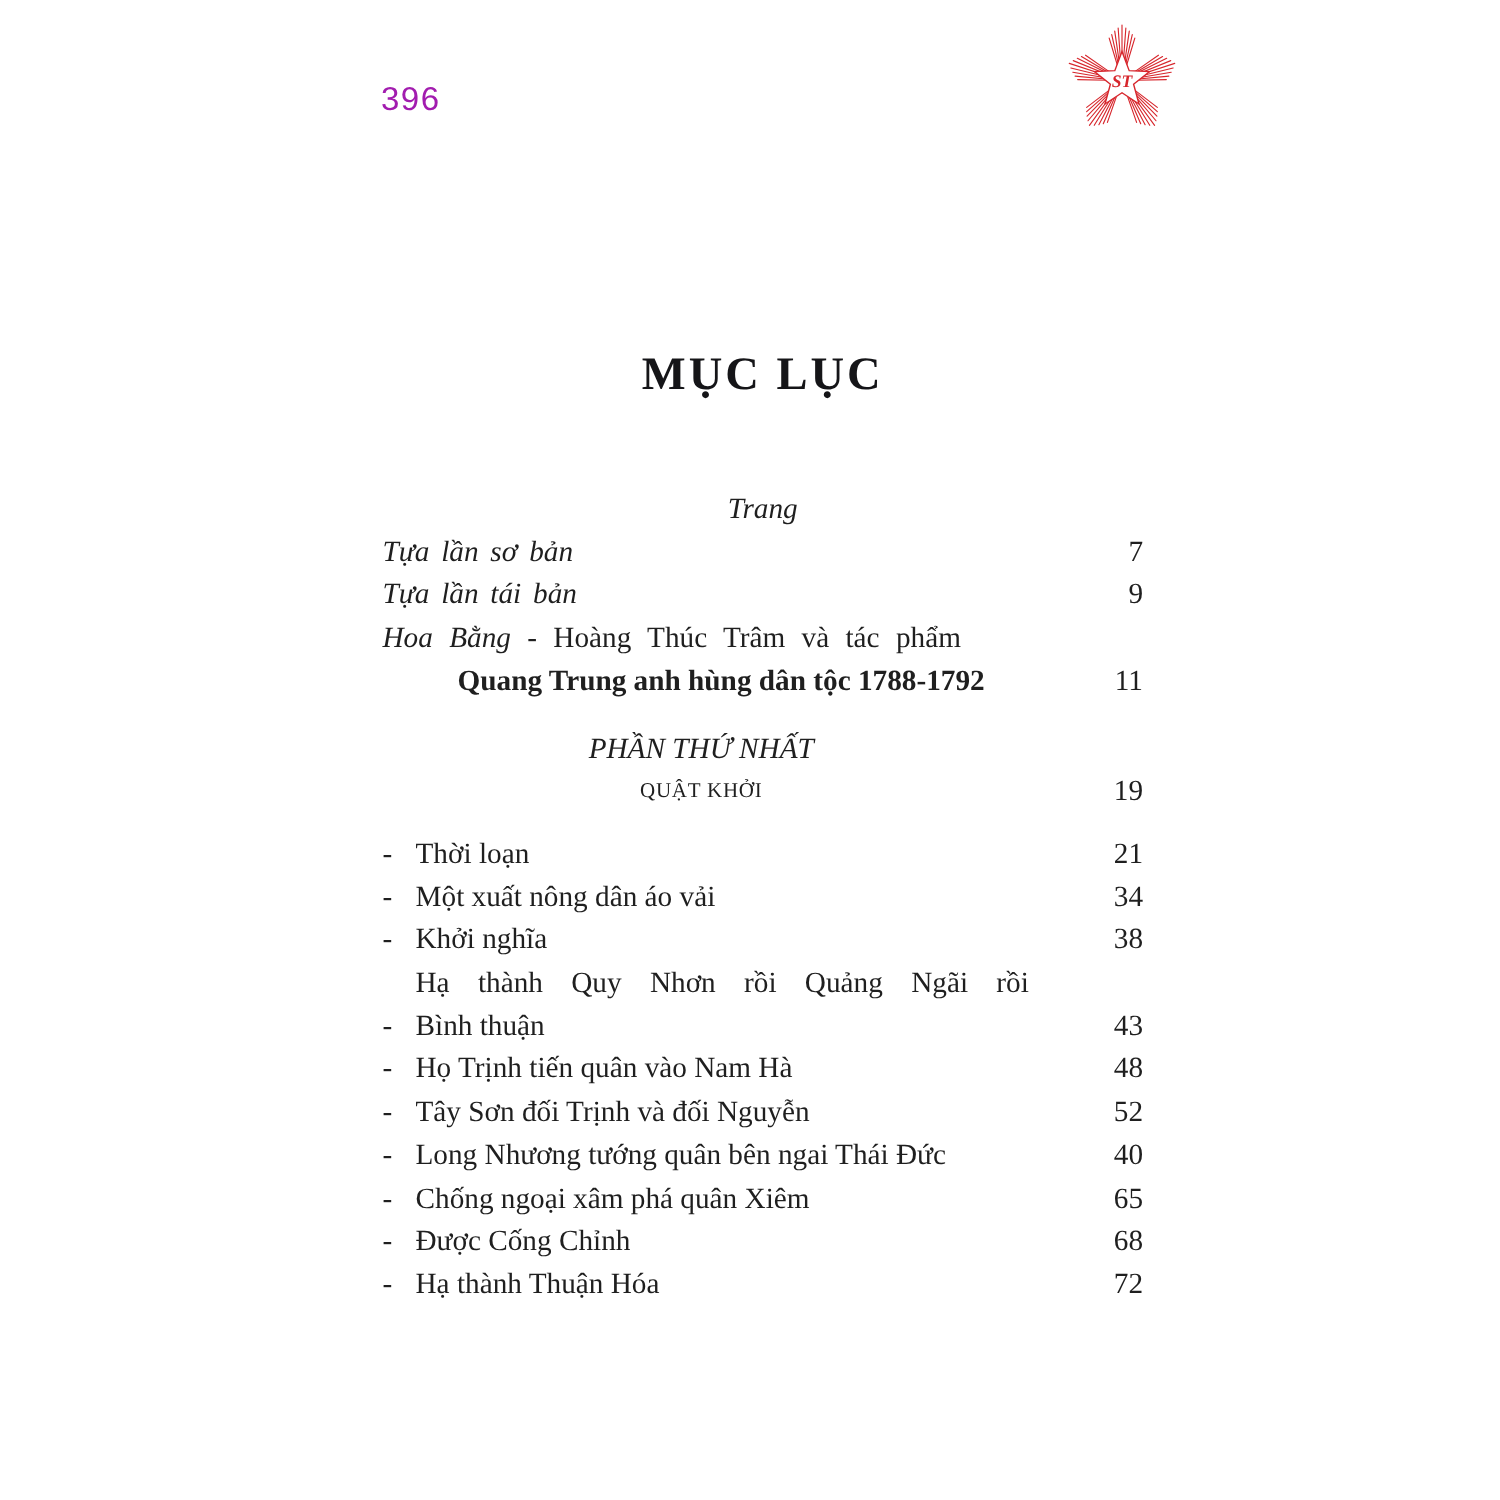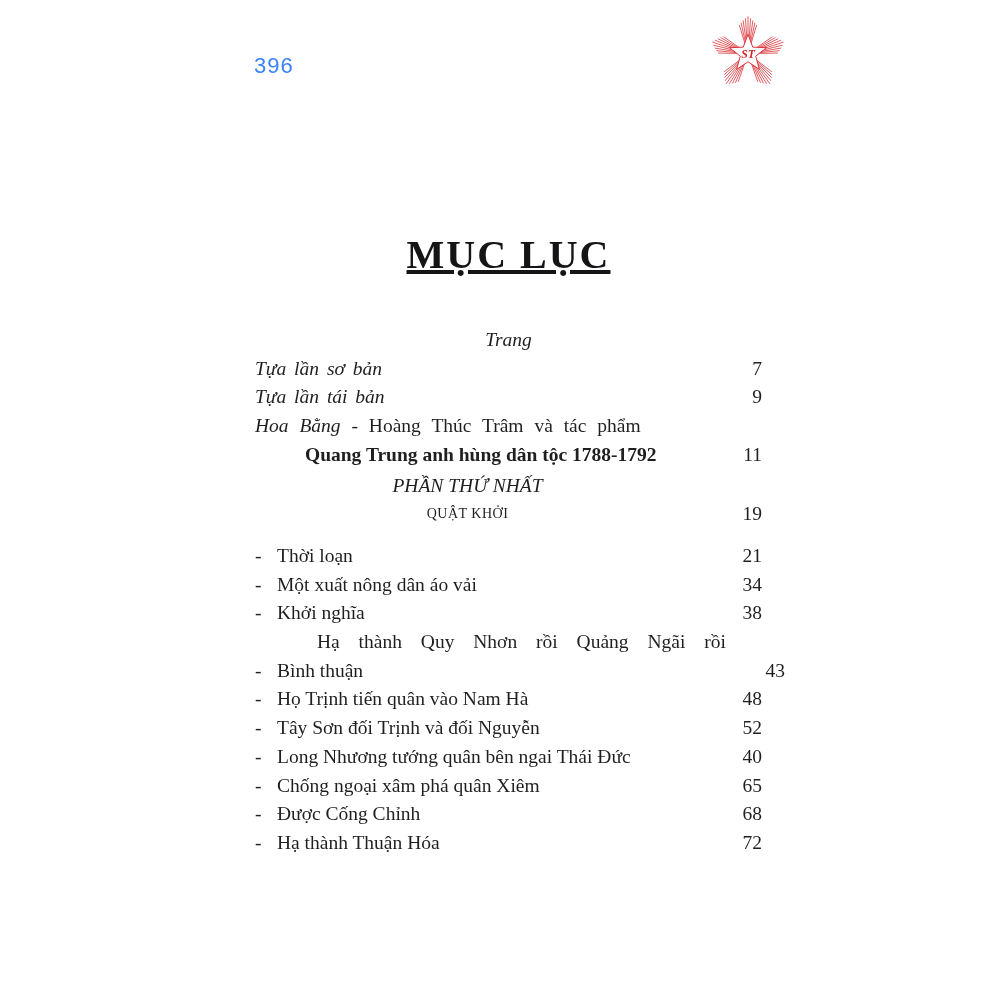--- a/index.html
+++ b/index.html
@@ -7,46 +7,45 @@
     position:relative;
     width:1000px;height:1000px;
     background:#ffffff;
     font-family:"Liberation Serif", serif;
     color:#1f1f1f;
     overflow:hidden;
   }
   .folio{
     position:absolute;left:254px;top:53px;
     font-family:"Liberation Sans", sans-serif;
-    font-size:22px;letter-spacing:1px;color:#3b82f6;text-align:center;
+    font-size:22px;letter-spacing:1px;color:#a21caf;text-align:center;
   }
   .logo{position:absolute;left:706px;top:8px;width:84px;height:88px;}
   .book-title{
     position:absolute;left:255px;top:231px;width:507px;
     text-align:center;
-    font-size:40px;font-weight:bold;letter-spacing:2px;
+    font-size:31px;font-weight:bold;letter-spacing:2px;
     color:#151518;
-    text-decoration:underline;
   }
   .toc{
     position:absolute;left:255px;top:326px;width:507px;
     font-size:19.5px;line-height:28.7px;
   }
   .row{display:flex;align-items:flex-end;}
   .lbl{flex:1 1 auto;}
   .pg{flex:0 0 auto;min-width:44px;text-align:right;}
   .italic{font-style:italic;}
   .ws-sm{word-spacing:3px;}
   .trang-row{text-align:center;}
   .dash{flex:0 0 22px;}
   .lines{flex:1 1 auto;}
   .just-1{width:408px;word-spacing:6px;}
-  .just-2{width:424px;word-spacing:14px;margin-left:40px;}
+  .just-2{width:424px;word-spacing:14px;}
   .indent-2{padding-left:50px;font-weight:bold;}
-  .part{margin-top:2px;}
+  .part{margin-top:16px;}
   .part-lines{width:425px;text-align:center;}
   .part-l1{font-style:italic;font-size:19.5px;}
   .part-l2{font-size:14px;letter-spacing:0.5px;}
   .chapters{margin-top:13px;}
 </style>
 </head>
 <body>
 
 <div class="page">
 

